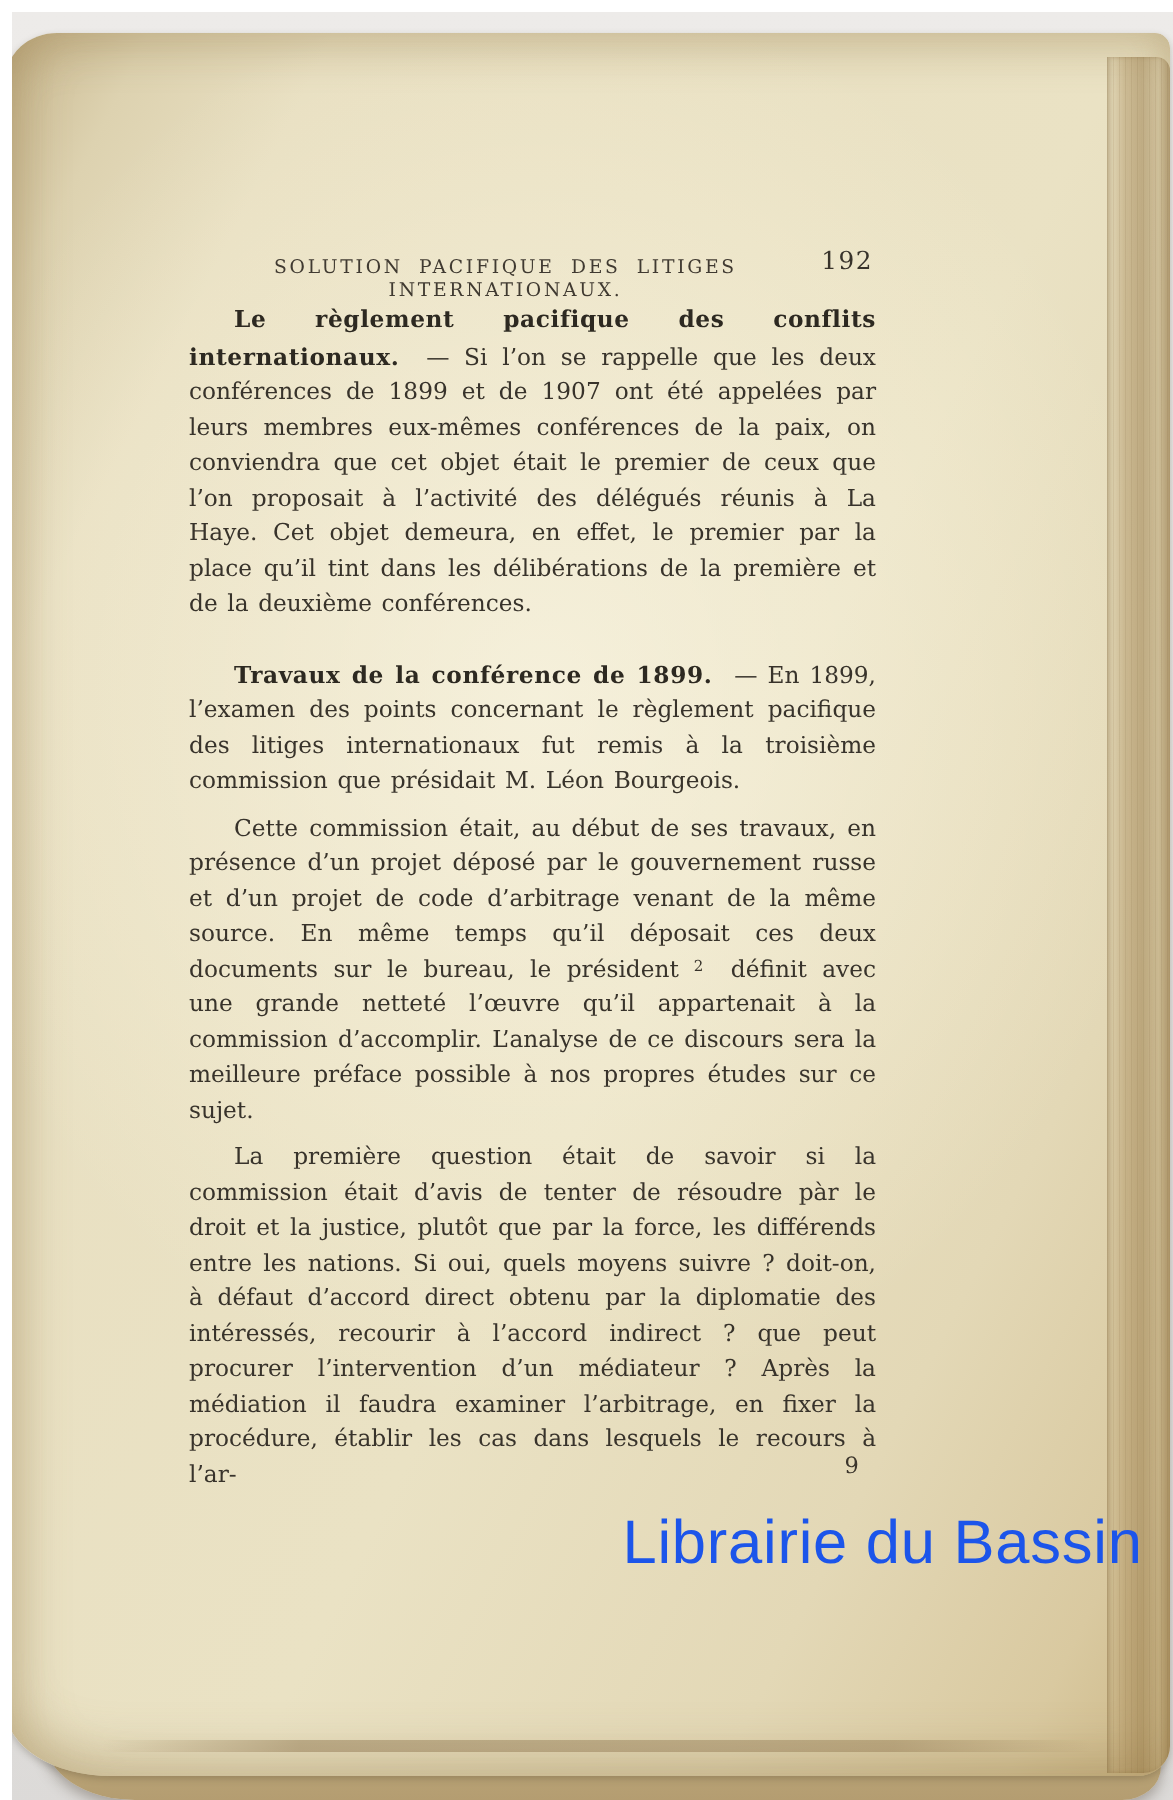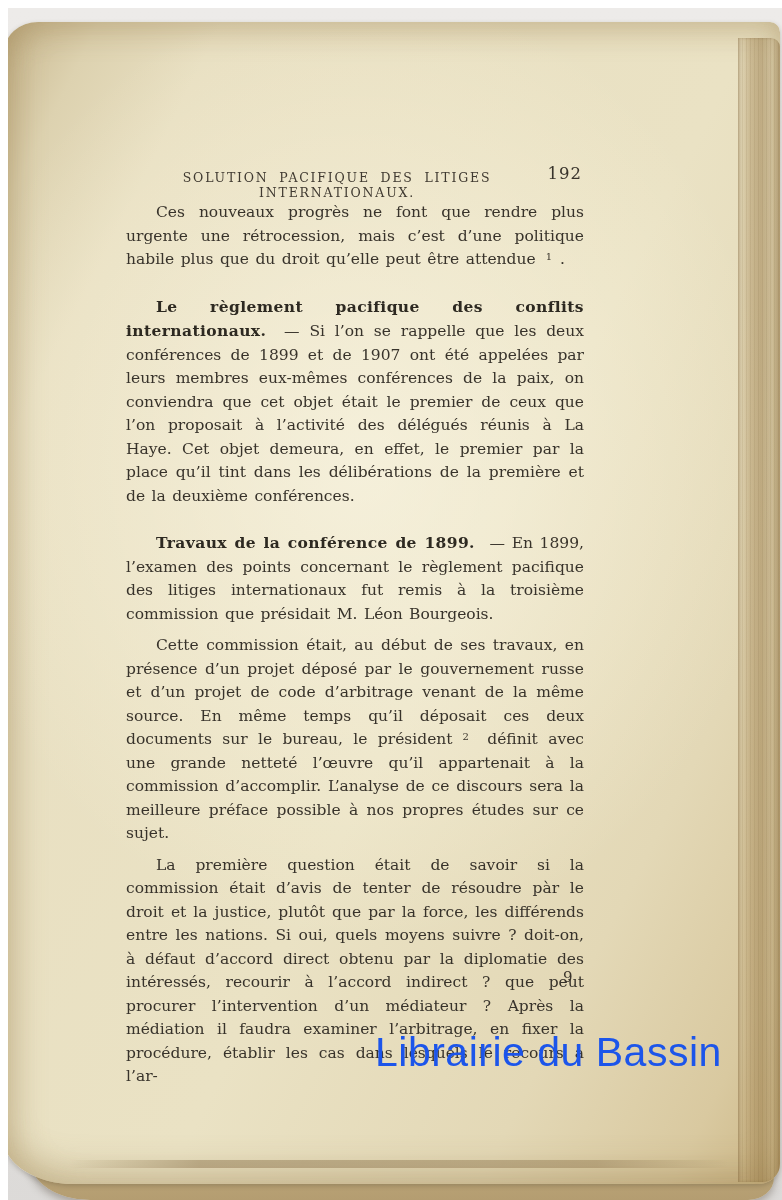--- a/index.html
+++ b/index.html
@@ -64,25 +64,24 @@
   sup.fn-ref { font-size:10px; vertical-align:4px; margin-left:2px; line-height:0; }
 
   .footnotes { position:absolute; left:118px; top:920px; width:466px; color:#3b352c; }
   .footnote { font-size:13px; line-height:21.5px; word-spacing:1px; }
   .footnote sup { font-size:9px; vertical-align:3px; margin-right:4px; line-height:0; }
   .footnote i { letter-spacing:0.2px; }
 
   .signature-mark { position:absolute; left:551px; top:956px; font-size:15px; color:#3b352c; }
 
   .watermark {
-    position:absolute; left:363px; top:993px;
+    position:absolute; left:403px; top:993px;
     font-family:"Liberation Sans", sans-serif;
     font-size:41px; font-weight:400; letter-spacing:0.5px; white-space:nowrap;
     color:#1c55ea;
-    margin-top:24px;
   }
 </style>
 </head>
 <body>
 
 <div class="photo">
 
   <div class="under-pages"></div>
 
   <div class="page">
@@ -90,21 +89,20 @@
     <div class="page-crease"></div>
   </div>
 
   <div class="text-block">
 
     <div class="running-head">
       <span class="running-title">SOLUTION PACIFIQUE DES LITIGES INTERNATIONAUX.</span>
       <span class="folio">192</span>
     </div>
 
-    <p class="para first"><span>Ces nouveaux progrès ne font que rendre plus urgente une rétrocession, mais c’est d’une politique habile plus que du droit qu’elle peut être attendue</span><sup class="fn-ref">1</sup><span>.</span></p>
 
     <p class="para spaced"><span class="lead">Le règlement pacifique des conflits internationaux.</span><span> — Si l’on se rappelle que les deux conférences de 1899 et de 1907 ont été appelées par leurs membres eux-mêmes conférences de la paix, on conviendra que cet objet était le premier de ceux que l’on proposait à l’activité des délégués réunis à La Haye. Cet objet demeura, en effet, le premier par la place qu’il tint dans les délibérations de la première et de la deuxième conférences.</span></p>
 
     <p class="para spaced"><span class="lead">Travaux de la conférence de 1899.</span><span> — En 1899, l’examen des points concernant le règlement pacifique des litiges internationaux fut remis à la troisième commission que présidait M. Léon Bourgeois.</span></p>
 
     <p class="para"><span>Cette commission était, au début de ses travaux, en présence d’un projet déposé par le gouvernement russe et d’un projet de code d’arbitrage venant de la même source. En même temps qu’il déposait ces deux documents sur le bureau, le président</span><sup class="fn-ref">2</sup><span> définit avec une grande netteté l’œuvre qu’il appartenait à la commission d’accomplir. L’analyse de ce discours sera la meilleure préface possible à nos propres études sur ce sujet.</span></p>
 
     <p class="para"><span>La première question était de savoir si la commission était d’avis de tenter de résoudre pàr le droit et la justice, plutôt que par la force, les différends entre les nations. Si oui, quels moyens suivre ? doit-on, à défaut d’accord direct obtenu par la diplomatie des intéressés, recourir à l’accord indirect ? que peut procurer l’intervention d’un médiateur ? Après la médiation il faudra examiner l’arbitrage, en fixer la procédure, établir les cas dans lesquels le recours à l’ar-</span></p>
 
   </div>

